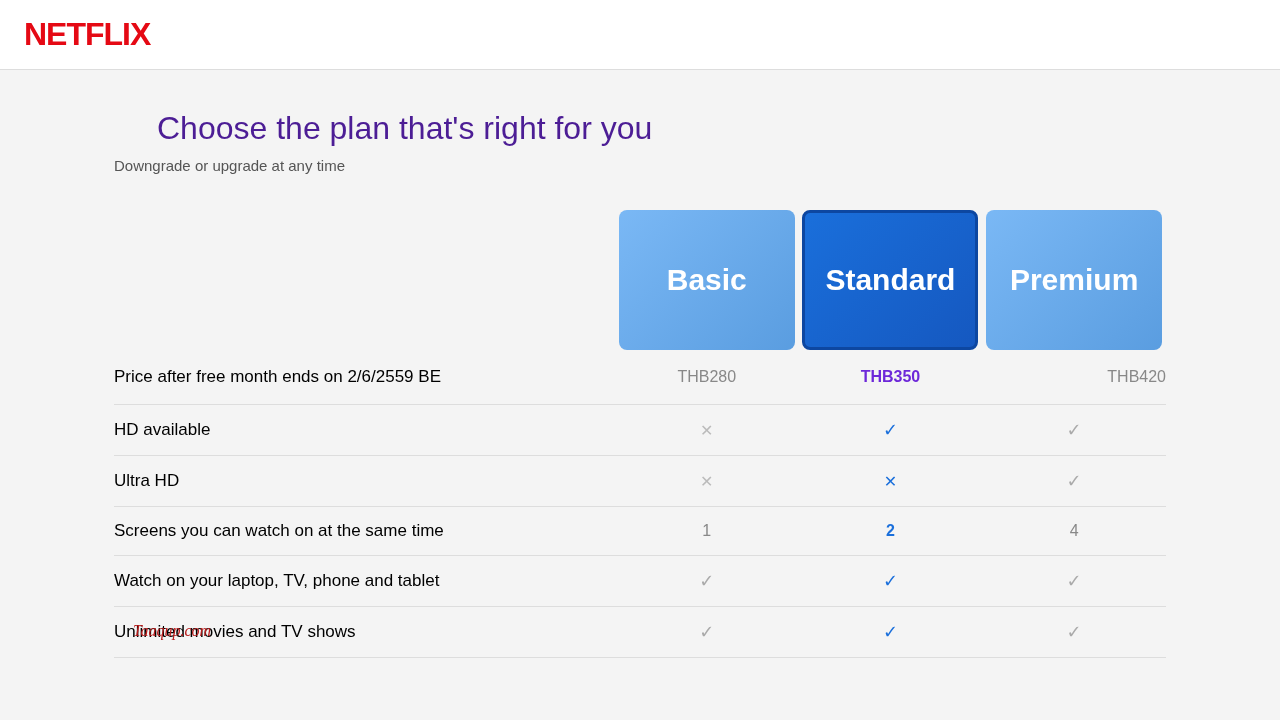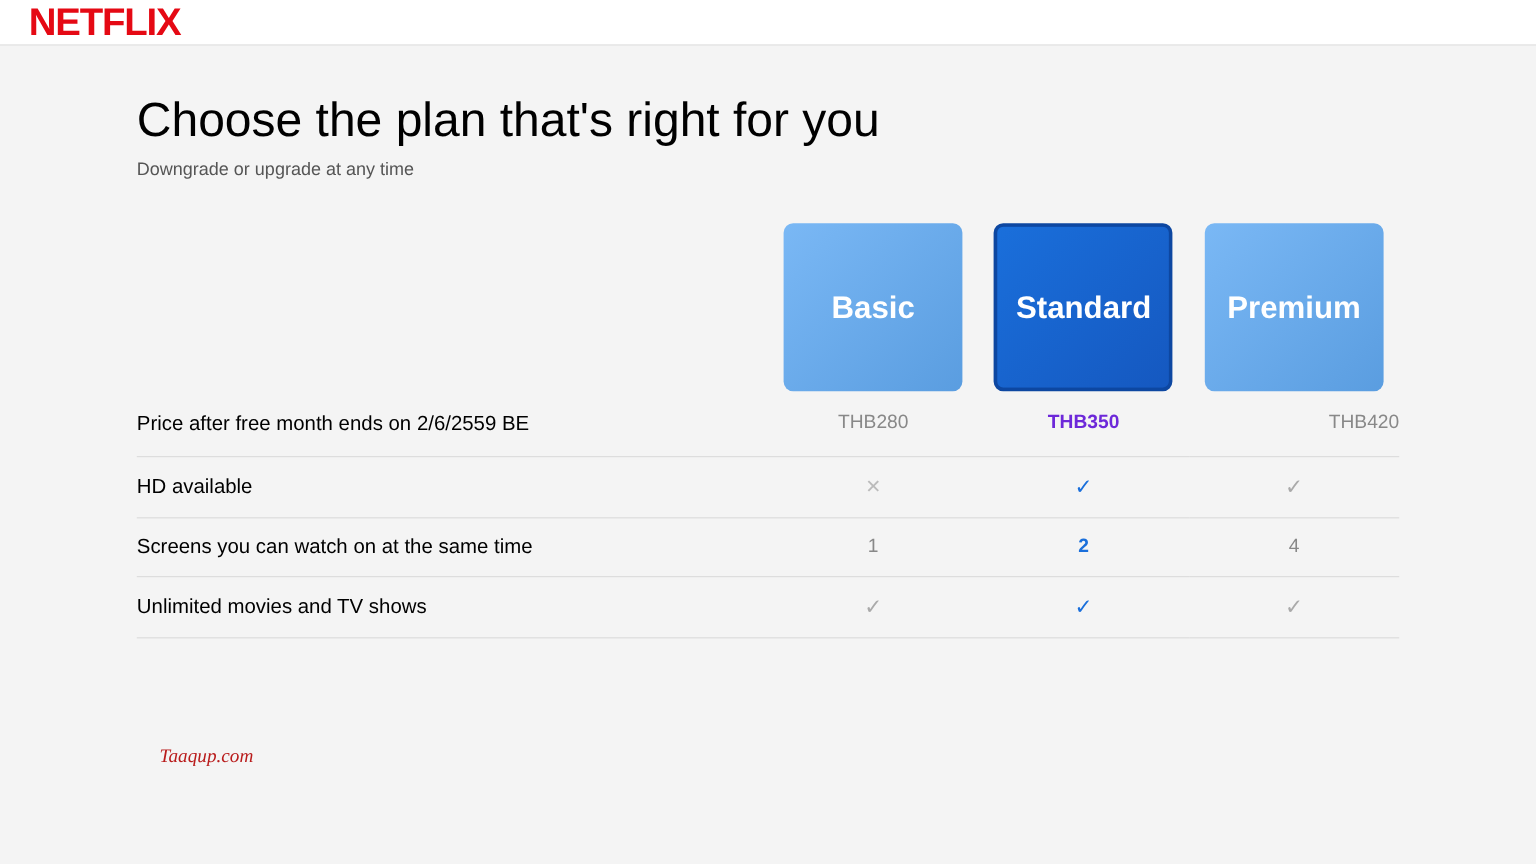--- a/index.html
+++ b/index.html
@@ -4,66 +4,67 @@
   <style>
     * { box-sizing: border-box; margin: 0; padding: 0; }
     body {
       font-family: Arial, Helvetica, sans-serif;
       background: #f4f4f4;
       color: #333;
       min-height: 720px;
     }
     .header {
       background: #fff;
-      padding: 0 24px;
+      padding: 16px 24px;
       border-bottom: 1px solid #ddd;
     }
     .netflix-logo {
       font-size: 32px;
       font-weight: 900;
       color: #E50914;
       letter-spacing: -1px;
       font-family: Arial Black, Arial, sans-serif;
     }
     .main-content {
       max-width: 1100px;
       margin: 0 auto;
       padding: 40px 24px 24px 24px;
     }
     .page-title {
-      font-size: 40px;
+      font-size: 32px;
       font-weight: 400;
-      color: #000000;
+      color: #4c1d95;
       margin-bottom: 10px;
+      margin-left: 43px;
     }
     .subtitle {
       font-size: 15px;
       color: #555;
       margin-bottom: 36px;
     }
     .plan-table {
       width: 100%;
       border-collapse: collapse;
     }
     .plan-table th, .plan-table td {
       padding: 0;
       vertical-align: middle;
     }
     .plan-header-row th {
       text-align: center;
       padding-bottom: 0;
     }
     .plan-card {
-      width: 149px;
+      width: 176px;
       height: 140px;
       border-radius: 8px;
       display: flex;
       align-items: center;
       justify-content: center;
-      font-size: 26px;
+      font-size: 30px;
       font-weight: 600;
       color: #fff;
       cursor: pointer;
       margin: 0 auto;
       position: relative;
     }
     .plan-card.basic {
       background: linear-gradient(135deg, #7ab8f5 0%, #5a9de0 100%);
     }
     .plan-card.standard {
@@ -161,26 +162,38 @@
           <td class="" style="text-align: center; padding-top: 18px; padding-bottom: 18px; border-bottom: 1px solid rgb(221, 221, 221);"><span class="price-val selected">THB350</span></td>
           <td class="" style="text-align: right; padding-top: 18px; padding-bottom: 18px; border-bottom: 1px solid rgb(221, 221, 221);"><span class="price-val">THB420</span></td>
         </tr>
         <tr class="feature-row">
           <td class="label-col">HD available</td>
           <td class="value-col"><span class="cross-gray">✕</span></td>
           <td class="value-col selected"><span class="check-blue">✓</span></td>
           <td class="value-col"><span class="check-gray">✓</span></td>
         </tr>
         <tr class="feature-row">
+          <td class="label-col">Ultra HD</td>
+          <td class="value-col"><span class="cross-gray">✕</span></td>
+          <td class="value-col selected"><span class="cross-blue">✕</span></td>
+          <td class="value-col"><span class="check-gray">✓</span></td>
+        </tr>
+        <tr class="feature-row">
           <td class="label-col">Screens you can watch on at the same time</td>
           <td class="value-col"><span class="number-gray">1</span></td>
           <td class="value-col selected"><span class="number-blue">2</span></td>
           <td class="value-col"><span class="number-gray">4</span></td>
         </tr>
         <tr class="feature-row">
+          <td class="label-col">Watch on your laptop, TV, phone and tablet</td>
+          <td class="value-col"><span class="check-gray">✓</span></td>
+          <td class="value-col selected"><span class="check-blue">✓</span></td>
+          <td class="value-col"><span class="check-gray">✓</span></td>
+        </tr>
+        <tr class="feature-row">
           <td class="label-col">Unlimited movies and TV shows</td>
           <td class="value-col"><span class="check-gray">✓</span></td>
           <td class="value-col selected"><span class="check-blue">✓</span></td>
           <td class="value-col"><span class="check-gray">✓</span></td>
         </tr>
       </tbody>
   </table>
 </div>
 
 <div class="watermark">Taaqup.com</div>

